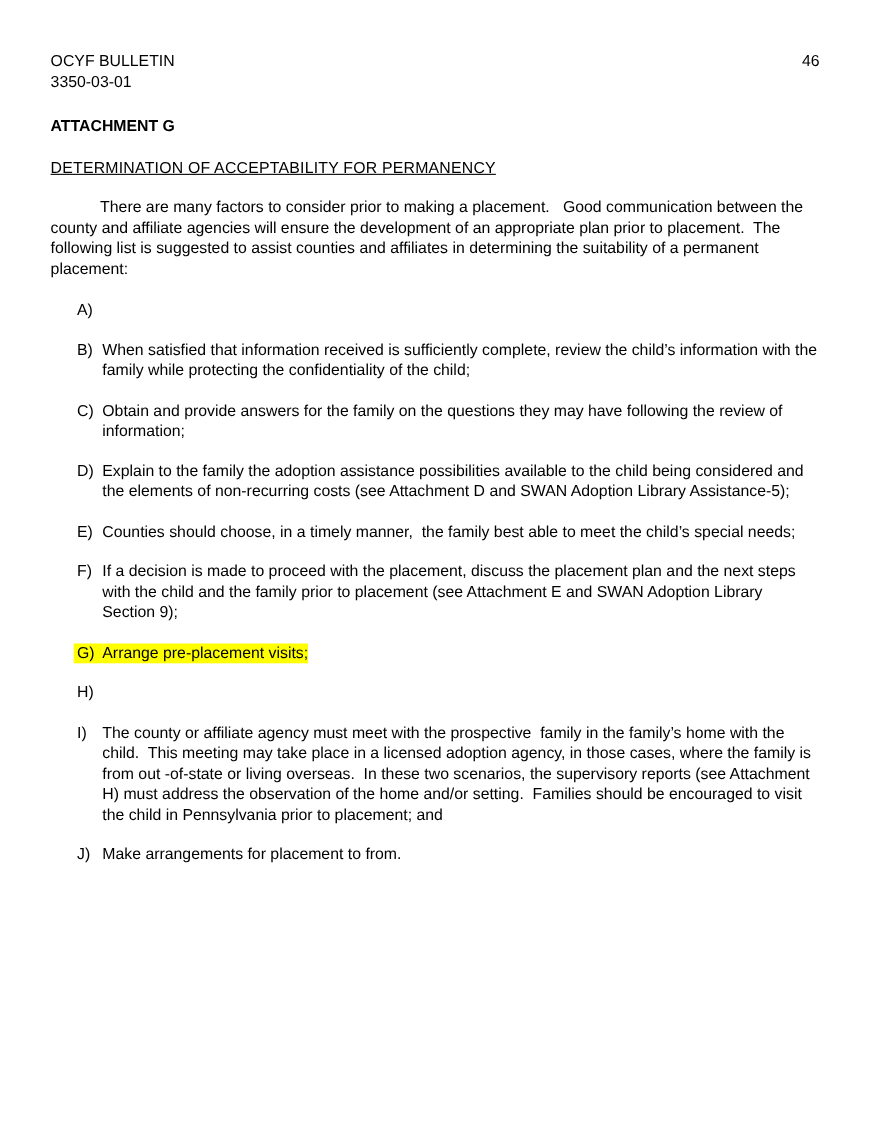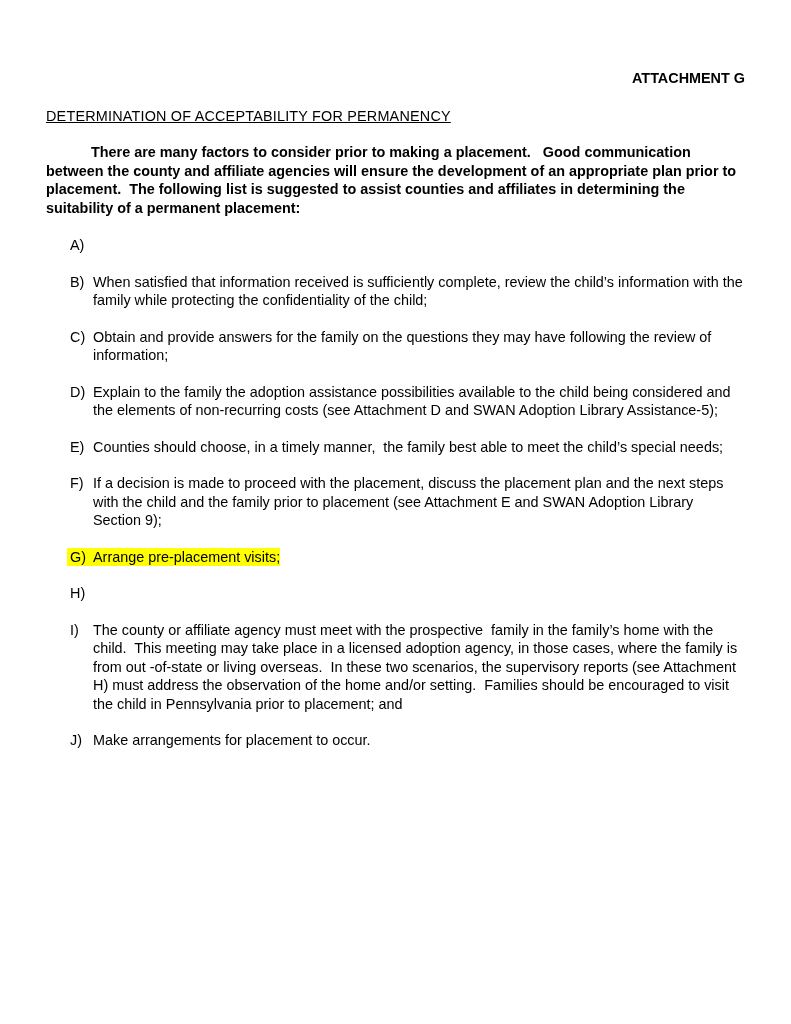--- a/index.html
+++ b/index.html
@@ -31,32 +31,30 @@
   }
   .doc-header-left div {
     white-space: pre-wrap;
   }
   .page-number {
     text-align: right;
   }
   .attachment-heading {
     margin-top: 22px;
     font-weight: bold;
-    text-align: right;
   }
   .section-heading {
     margin-top: 19px;
     text-decoration: underline;
     letter-spacing: 0.2px;
   }
   .intro {
     margin-top: 18px;
     text-indent: 45px;
     white-space: pre-wrap;
-    font-weight: bold;
   }
   .list {
     margin-top: 19px;
     margin-left: 24px;
   }
   .list-item {
     display: flex;
     margin-bottom: 18px;
   }
   .li-label {
@@ -74,20 +72,27 @@
   .hl .li-label {
     margin-left: -3px;
     padding-left: 3px;
   }
 </style>
 </head>
 <body>
 
 <div class="page">
 
+  <div class="doc-header">
+    <div class="doc-header-left">
+      <div>OCYF BULLETIN</div>
+      <div>3350-03-01</div>
+    </div>
+    <div class="page-number">46</div>
+  </div>
 
   <div class="attachment-heading">ATTACHMENT G</div>
 
   <div class="section-heading">DETERMINATION OF ACCEPTABILITY FOR PERMANENCY</div>
 
   <div class="intro">There are many factors to consider prior to making a placement.   Good communication between the county and affiliate agencies will ensure the development of an appropriate plan prior to placement.  The following list is suggested to assist counties and affiliates in determining the suitability of a permanent placement:</div>
 
   <div class="list">
 
     <div class="list-item">
@@ -128,18 +133,18 @@
       <span class="li-label">H)</span>
     </div>
 
     <div class="list-item">
       <span class="li-label">I)</span>
       <span class="li-text">The county or affiliate agency must meet with the prospective  family in the family’s home with the child.  This meeting may take place in a licensed adoption agency, in those cases, where the family is from out -of-state or living overseas.  In these two scenarios, the supervisory reports (see Attachment H) must address the observation of the home and/or setting.  Families should be encouraged to visit the child in Pennsylvania prior to placement; and</span>
     </div>
 
     <div class="list-item">
       <span class="li-label">J)</span>
-      <span class="li-text">Make arrangements for placement to occur.</span>
+      <span class="li-text">Make arrangements for placement to from.</span>
     </div>
 
   </div>
 
 </div>
 
 </body></html>

